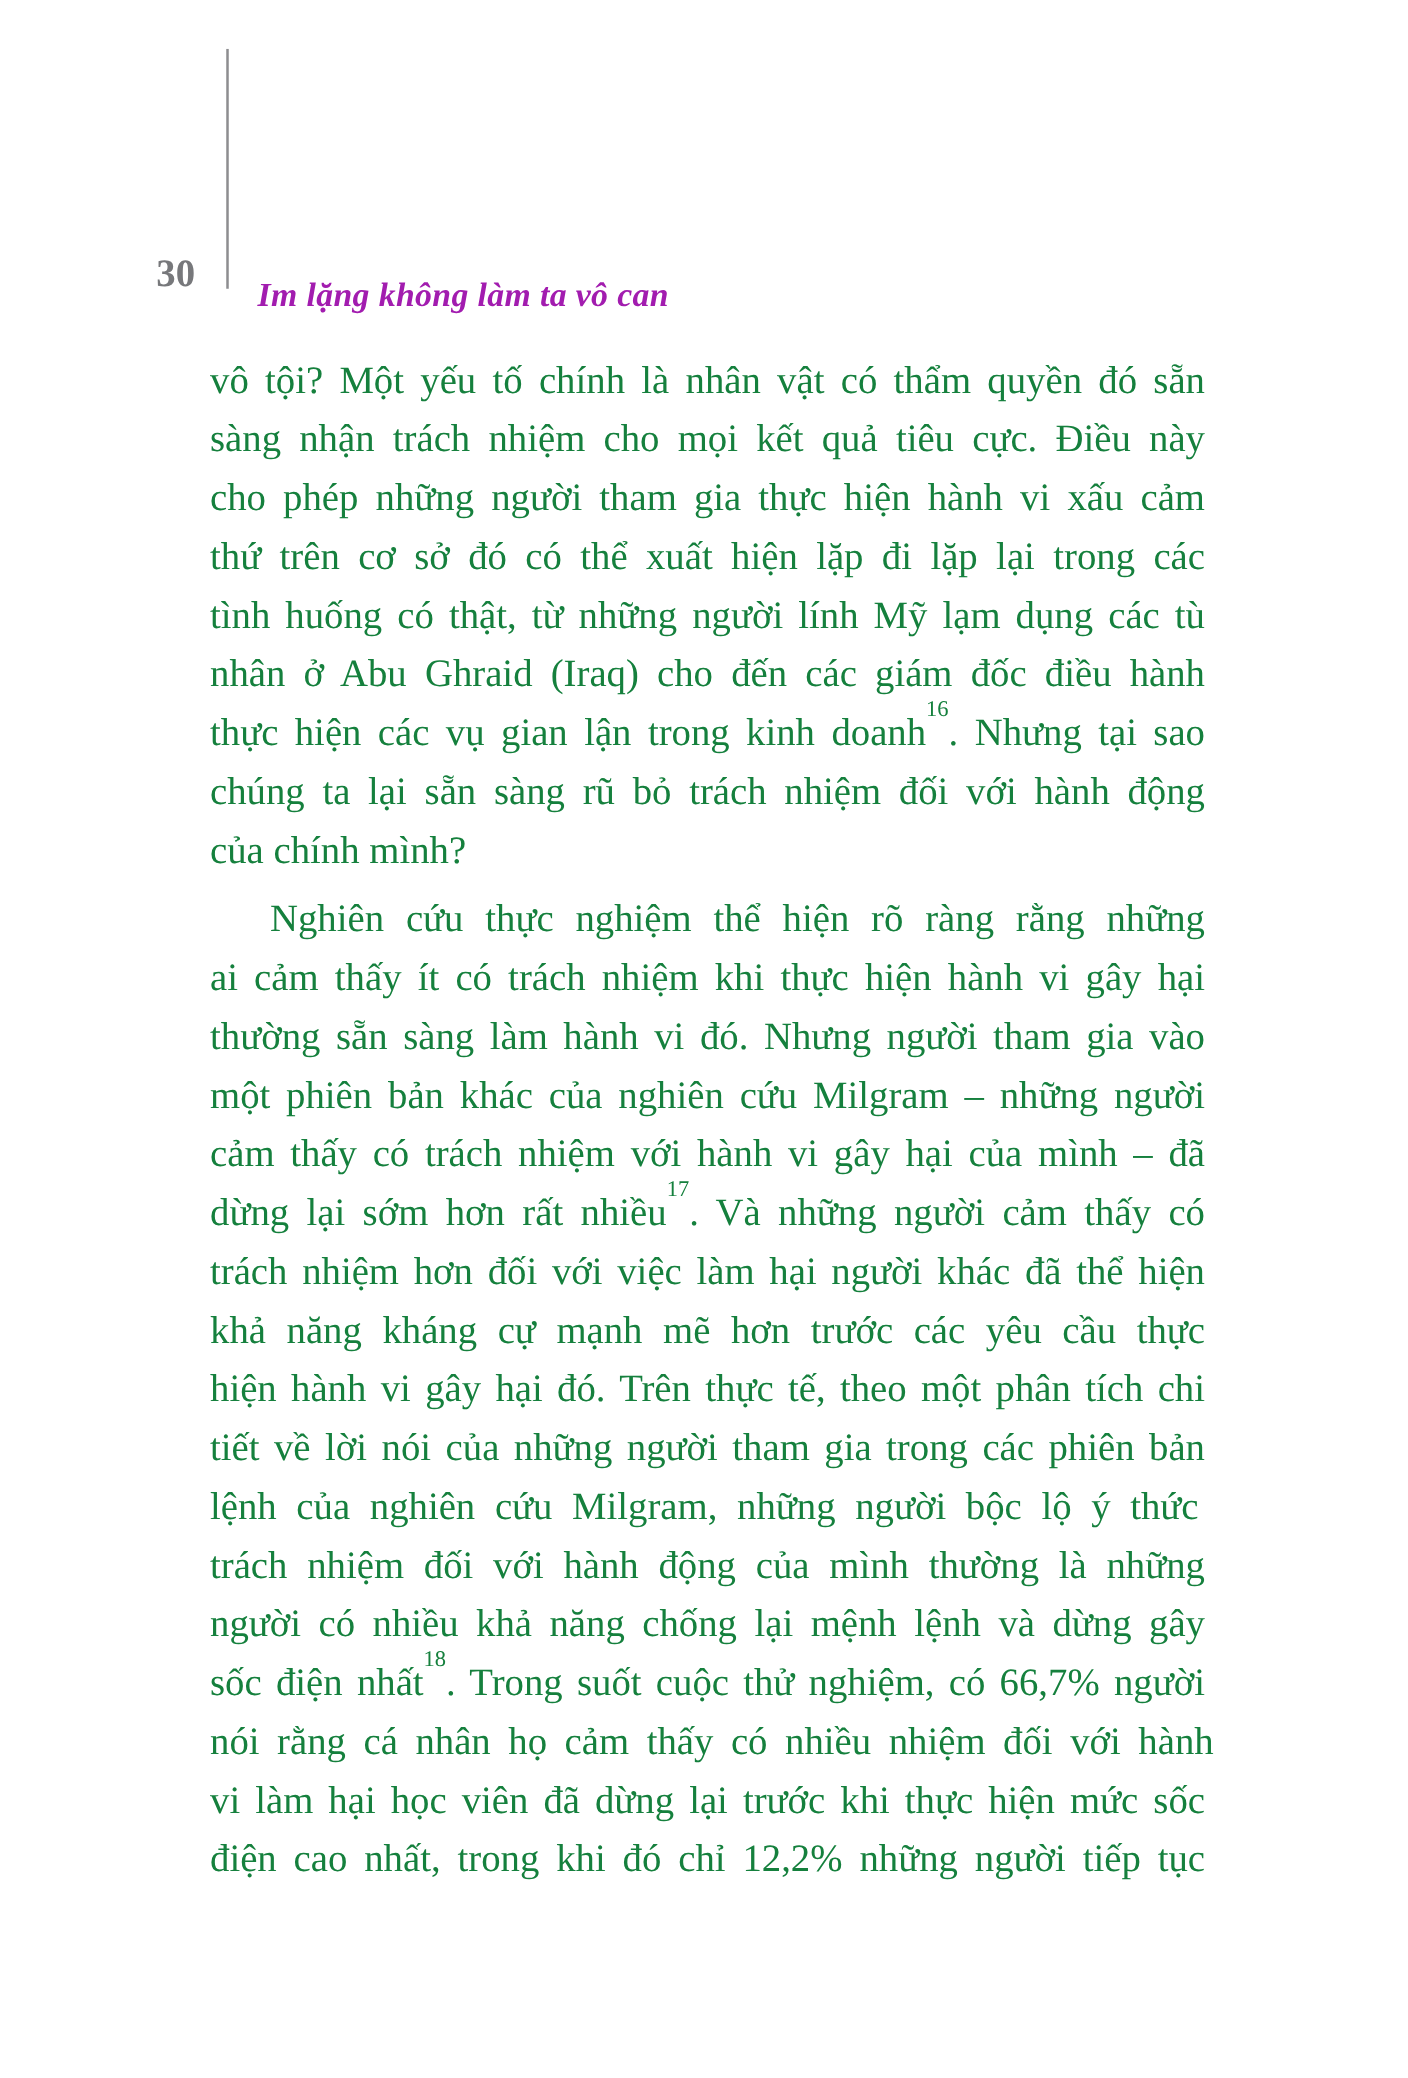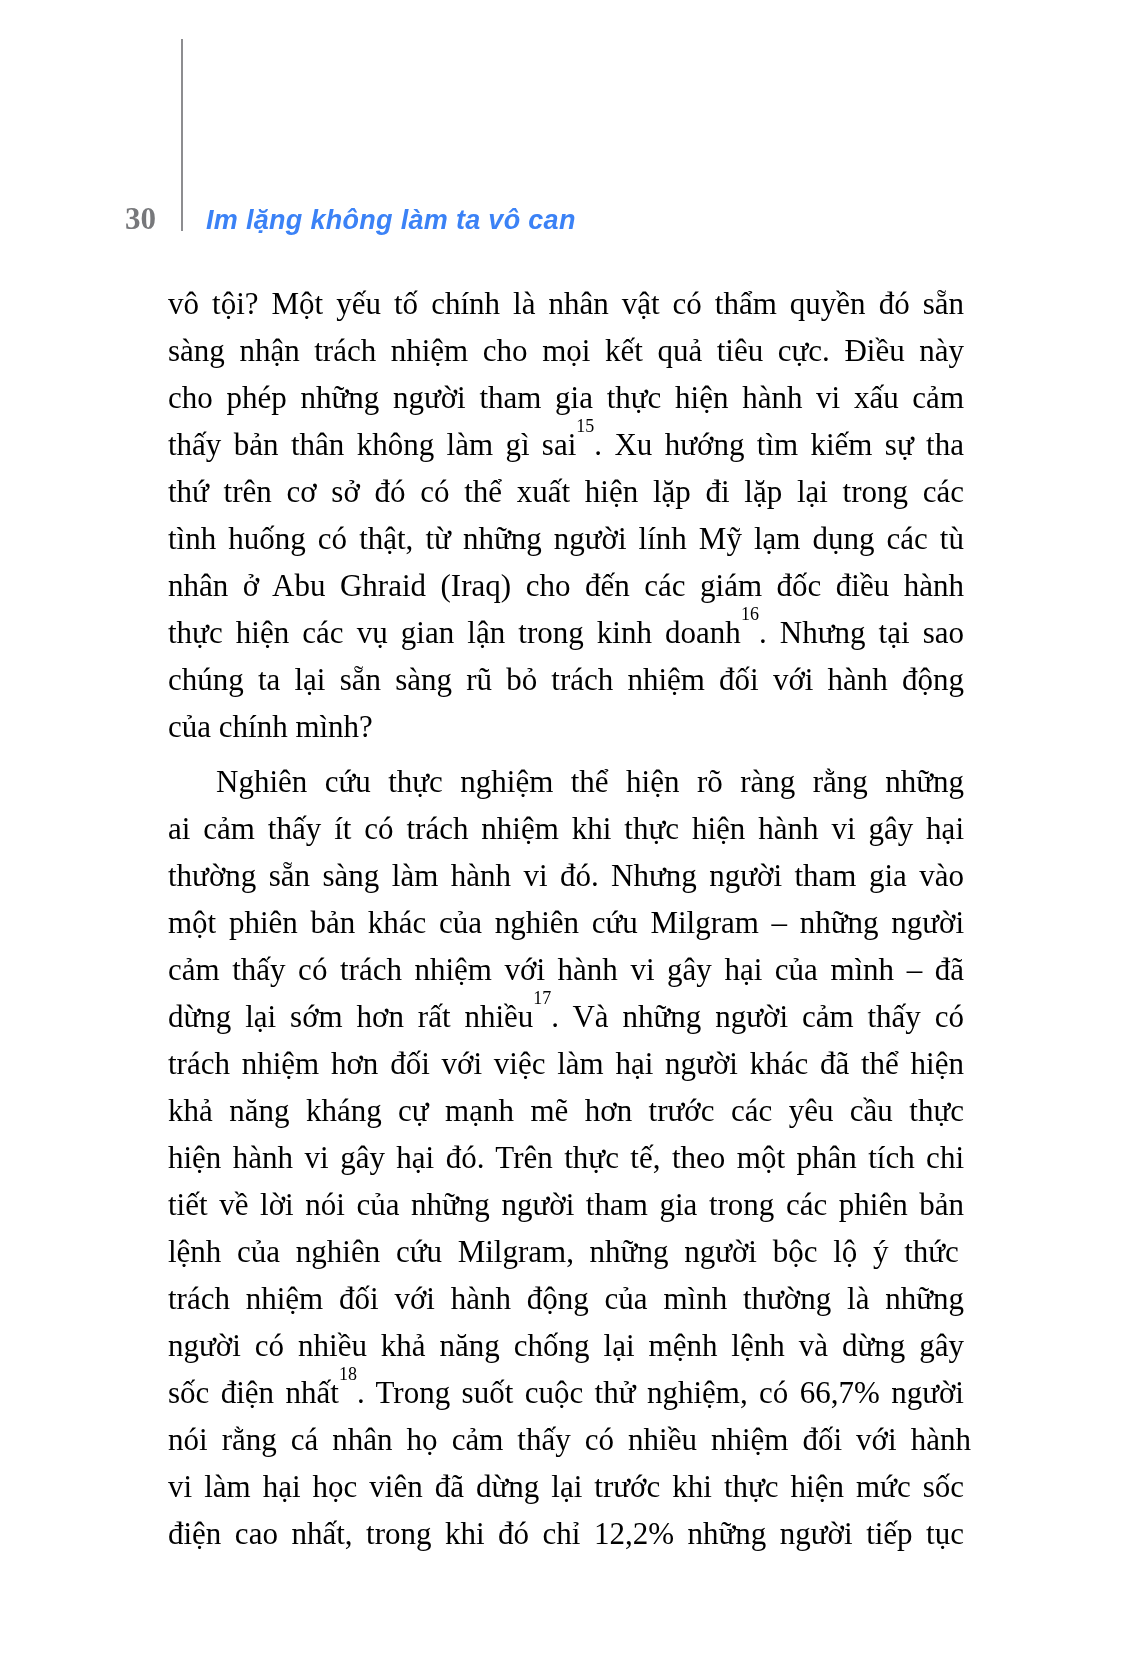--- a/index.html
+++ b/index.html
@@ -29,36 +29,36 @@
     text-align: right;
     font-family: "Liberation Serif", "DejaVu Serif", serif;
     font-weight: bold;
     font-size: 31px;
     line-height: 31px;
     color: #77787b;
   }
   .running-title {
     position: absolute;
     left: 206px;
-    top: 168px;
-    font-family: Liberation Sans, sans-serif;
+    top: 184px;
+    font-family: Liberation Serif, serif;
     font-style: italic;
     font-weight: bold;
     font-size: 27px;
     line-height: 27px;
-    color: #3b82f6;
+    color: #a21caf;
     letter-spacing: 0.3px;
   }
   .body-text {
     position: absolute;
     left: 168px;
     top: 241px;
     width: 796px;
     font-size: 31px;
-    color: #000000;
+    color: #15803d;
   }
   .paragraph { margin: 0; }
   .paragraph + .paragraph { margin-top: 8px; }
   .line {
     height: 47px;
     line-height: 47px;
     white-space: nowrap;
   }
   .line.indent { padding-left: 48px; }
   .line sup {
@@ -74,21 +74,20 @@
 
 <div class="page">
   <div class="margin-rule"></div>
   <div class="page-number">30</div>
   <div class="running-title">Im lặng không làm ta vô can</div>
   <div class="body-text">
       <div class="paragraph">
         <div class="line"><span style="word-spacing: 5.26923px;">vô tội? Một yếu tố chính là nhân vật có thẩm quyền đó sẵn</span></div>
         <div class="line"><span style="word-spacing: 6.82102px;">sàng nhận trách nhiệm cho mọi kết quả tiêu cực. Điều này</span></div>
         <div class="line"><span style="word-spacing: 5.95028px;">cho phép những người tham gia thực hiện hành vi xấu cảm</span></div>
-        <div class="line"><span style="word-spacing: 4.62891px;">thấy bản thân không làm gì sai<sup>15</sup>. Xu hướng tìm kiếm sự tha</span></div>
         <div class="line"><span style="word-spacing: 6.95312px;">thứ trên cơ sở đó có thể xuất hiện lặp đi lặp lại trong các</span></div>
         <div class="line"><span style="word-spacing: 4.29818px;">tình huống có thật, từ những người lính Mỹ lạm dụng các tù</span></div>
         <div class="line"><span style="word-spacing: 6.78267px; text-align: center;">nhân ở Abu Ghraid (Iraq) cho đến các giám đốc điều hành</span></div>
         <div class="line"><span style="word-spacing: 5.37358px;">thực hiện các vụ gian lận trong kinh doanh<sup>16</sup>. Nhưng tại sao</span></div>
         <div class="line"><span style="word-spacing: 6.42448px;">chúng ta lại sẵn sàng rũ bỏ trách nhiệm đối với hành động</span></div>
         <div class="line nojust"><span style="word-spacing: 0px;">của chính mình?</span></div>
       </div>
       <div class="paragraph">
         <div class="line indent"><span style="word-spacing: 9.69271px;">Nghiên cứu thực nghiệm thể hiện rõ ràng rằng những</span></div>
         <div class="line"><span style="word-spacing: 5.17548px;">ai cảm thấy ít có trách nhiệm khi thực hiện hành vi gây hại</span></div>

